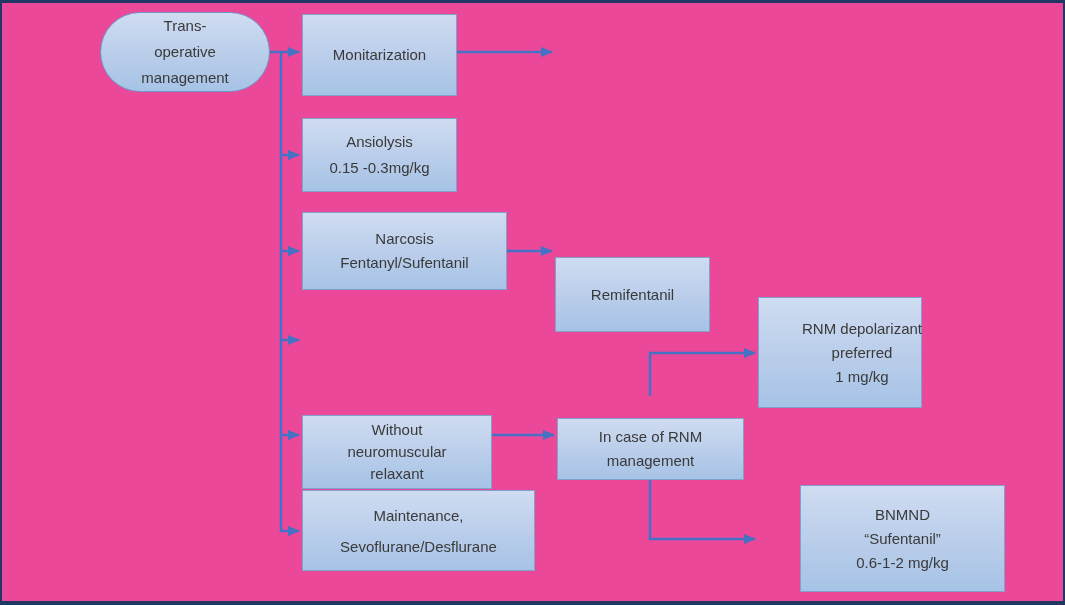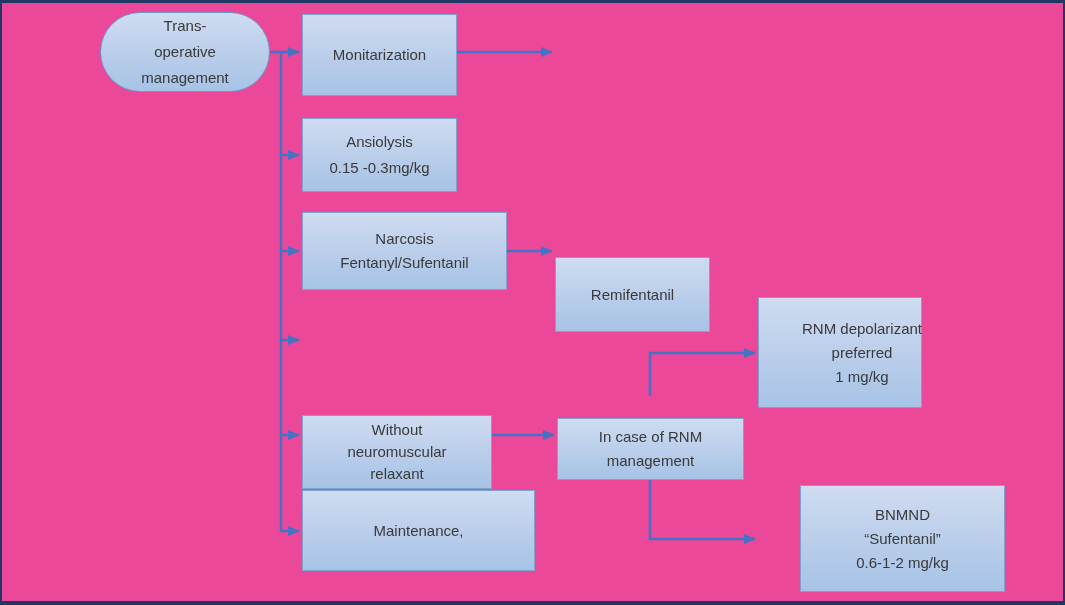--- a/index.html
+++ b/index.html
@@ -111,20 +111,21 @@
     <span>relaxant</span>
   </div>
 
   <div class="node mid" id="n-incase">
     <span>In case of RNM</span>
     <span>management</span>
   </div>
 
   <div class="node wide" id="n-maint">
     <span>Maintenance,</span>
+    <span>Sevoflurane/Desflurane</span>
   </div>
 
   <div class="node mid" id="n-rnm">
     <span>RNM depolarizant</span>
     <span>preferred</span>
     <span>1 mg/kg</span>
   </div>
 
   <div class="node mid" id="n-bnmnd">
     <span>BNMND</span>

